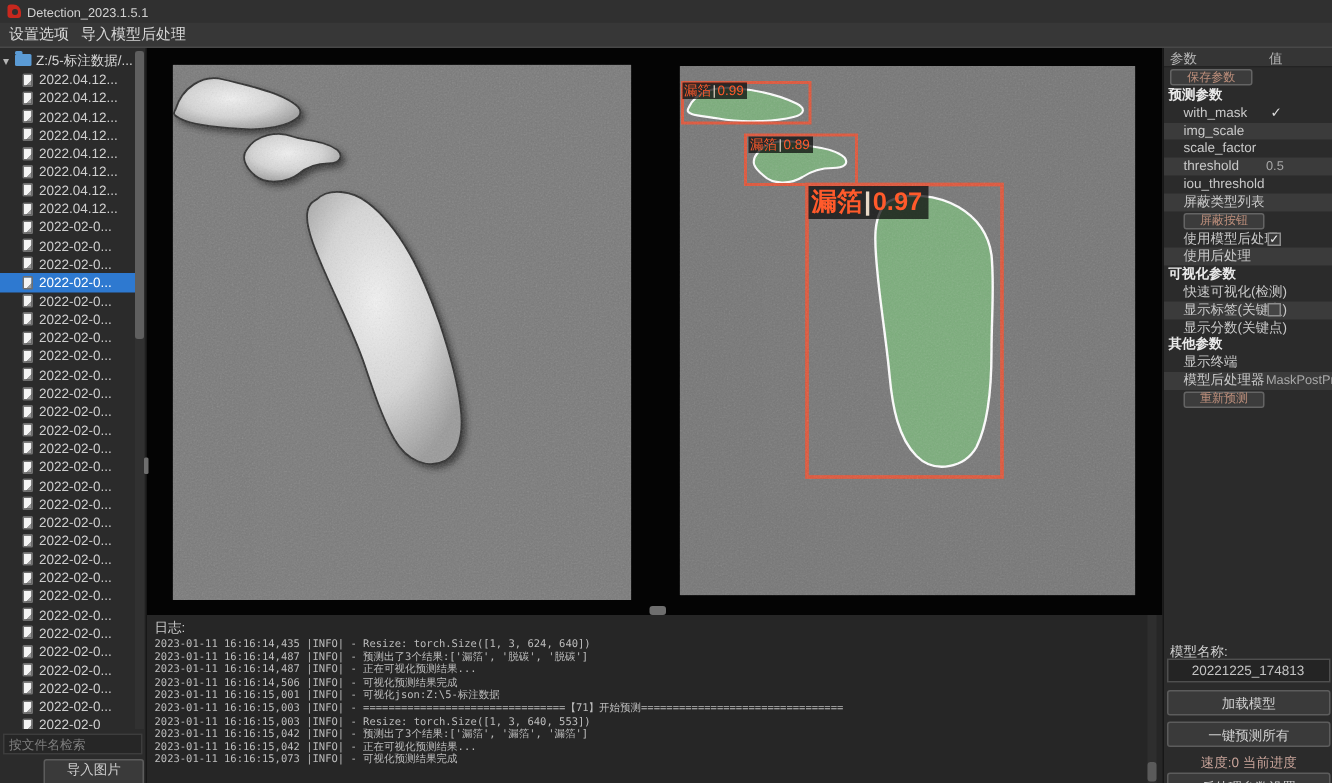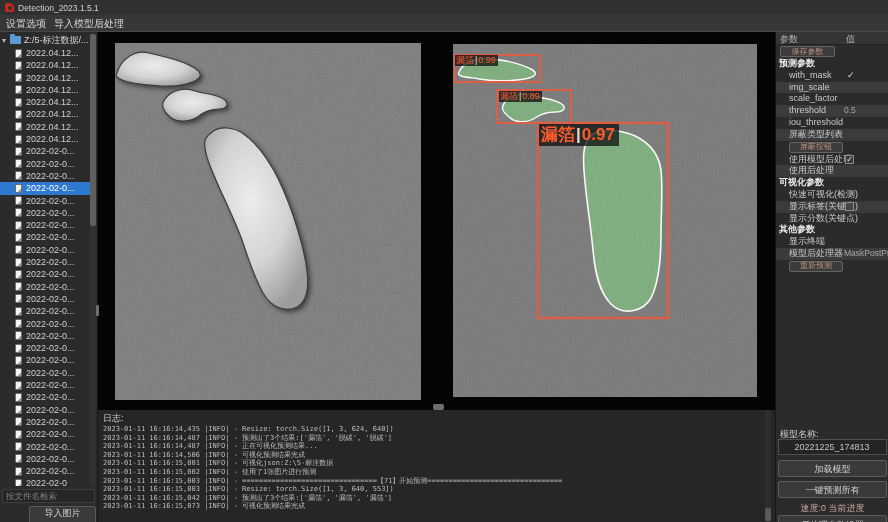--- a/index.html
+++ b/index.html
@@ -194,24 +194,24 @@
 <div class="splitter-v"></div>
 
 <div class="log">
   <div class="log-title">日志:</div>
   <div class="log-lines" id="log-lines">
       <div class="log-line">2023-01-11 16:16:14,435 |INFO| - Resize: torch.Size([1, 3, 624, 640])</div>
       <div class="log-line">2023-01-11 16:16:14,487 |INFO| - 预测出了3个结果:['漏箔', '脱碳', '脱碳']</div>
       <div class="log-line">2023-01-11 16:16:14,487 |INFO| - 正在可视化预测结果...</div>
       <div class="log-line">2023-01-11 16:16:14,506 |INFO| - 可视化预测结果完成</div>
       <div class="log-line">2023-01-11 16:16:15,001 |INFO| - 可视化json:Z:\5-标注数据</div>
-      <div class="log-line">2023-01-11 16:16:15,002 |INFO| - 使用了1张图片进行预测</div>
       <div class="log-line">2023-01-11 16:16:15,003 |INFO| - ================================【71】开始预测================================</div>
       <div class="log-line">2023-01-11 16:16:15,003 |INFO| - Resize: torch.Size([1, 3, 640, 553])</div>
       <div class="log-line">2023-01-11 16:16:15,042 |INFO| - 预测出了3个结果:['漏箔', '漏箔', '漏箔']</div>
+      <div class="log-line">2023-01-11 16:16:15,042 |INFO| - 正在可视化预测结果...</div>
       <div class="log-line">2023-01-11 16:16:15,073 |INFO| - 可视化预测结果完成</div>
     </div>
   <div class="log-scroll-track">
       <div class="log-scroll-thumb"></div>
     </div>
 </div>
 
 <div class="params">
   <div class="params-header">
     <span class="ph-param">参数</span>

